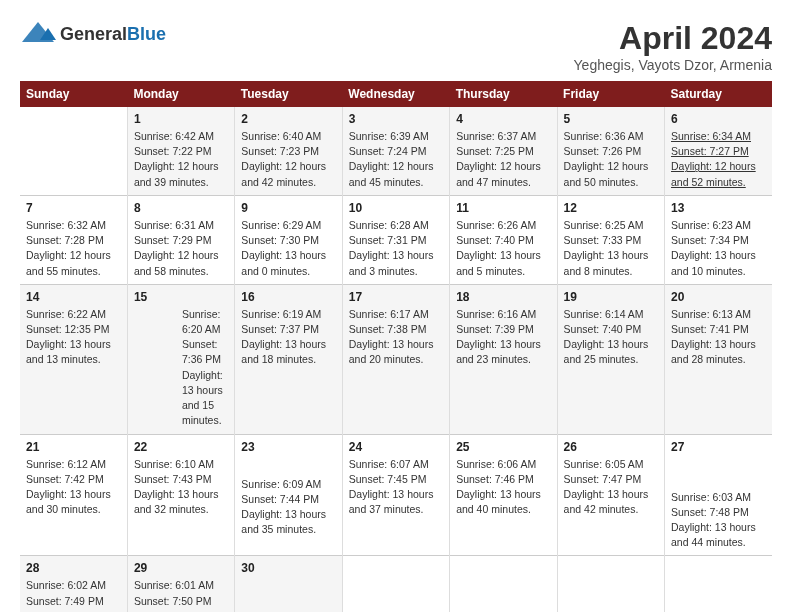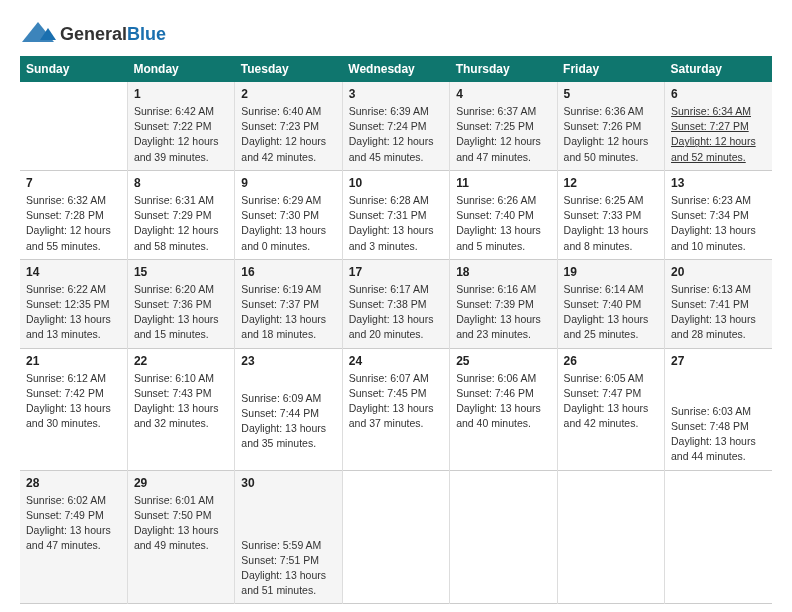--- a/index.html
+++ b/index.html
@@ -37,21 +37,21 @@
     .location-title {
       font-size: 14px;
       color: #555;
     }
     table {
       width: 100%;
       border-collapse: collapse;
       font-size: 11px;
     }
     thead tr th {
-      background-color: #0f766e;
+      background-color: #7f1d1d;
       color: #fff;
       text-align: left;
       padding: 6px 6px;
       font-size: 12px;
       font-weight: bold;
     }
     tbody tr {
       border-bottom: 1px solid #ccc;
     }
     tbody tr:nth-child(odd) {
@@ -89,20 +89,24 @@
     <div class="logo-row">
       <svg width="36" height="28" viewBox="0 0 36 28">
         <polygon points="18,2 34,22 2,22" fill="#1a6faf" opacity="0.85"></polygon>
         <polygon points="28,8 36,20 20,20" fill="#1a6faf"></polygon>
       </svg>
       <div>
         <span style="font-size:18px;font-weight:bold;color:#333;">General</span><span style="font-size:18px;font-weight:bold;color:#1a6faf;">Blue</span>
       </div>
     </div>
   </div>
+  <div class="title-block">
+    <div class="month-title">April 2024</div>
+    <div class="location-title">Yeghegis, Vayots Dzor, Armenia</div>
+  </div>
 </div>
 
 <table>
   <thead>
     <tr id="weekday-header">
         <th>Sunday</th>
         <th>Monday</th>
         <th>Tuesday</th>
         <th>Wednesday</th>
         <th>Thursday</th>
@@ -210,21 +214,21 @@
       <tr>
         <td>
           <div class="day-num">14</div>
           <div class="cell-text" style="white-space: pre-line;">Sunrise: 6:22 AM
 Sunset: 12:35 PM
 Daylight: 13 hours
 and 13 minutes.</div>
         </td>
         <td>
           <div class="day-num">15</div>
-          <div class="cell-text" style="white-space: pre-line;">Sunrise: 6:20 AM
+          <div class="cell-text" style="white-space: pre-line; margin-left: 48px;">Sunrise: 6:20 AM
 Sunset: 7:36 PM
 Daylight: 13 hours
 and 15 minutes.</div>
         </td>
         <td>
           <div class="day-num">16</div>
           <div class="cell-text" style="white-space: pre-line;">Sunrise: 6:19 AM
 Sunset: 7:37 PM
 Daylight: 13 hours
 and 18 minutes.</div>

